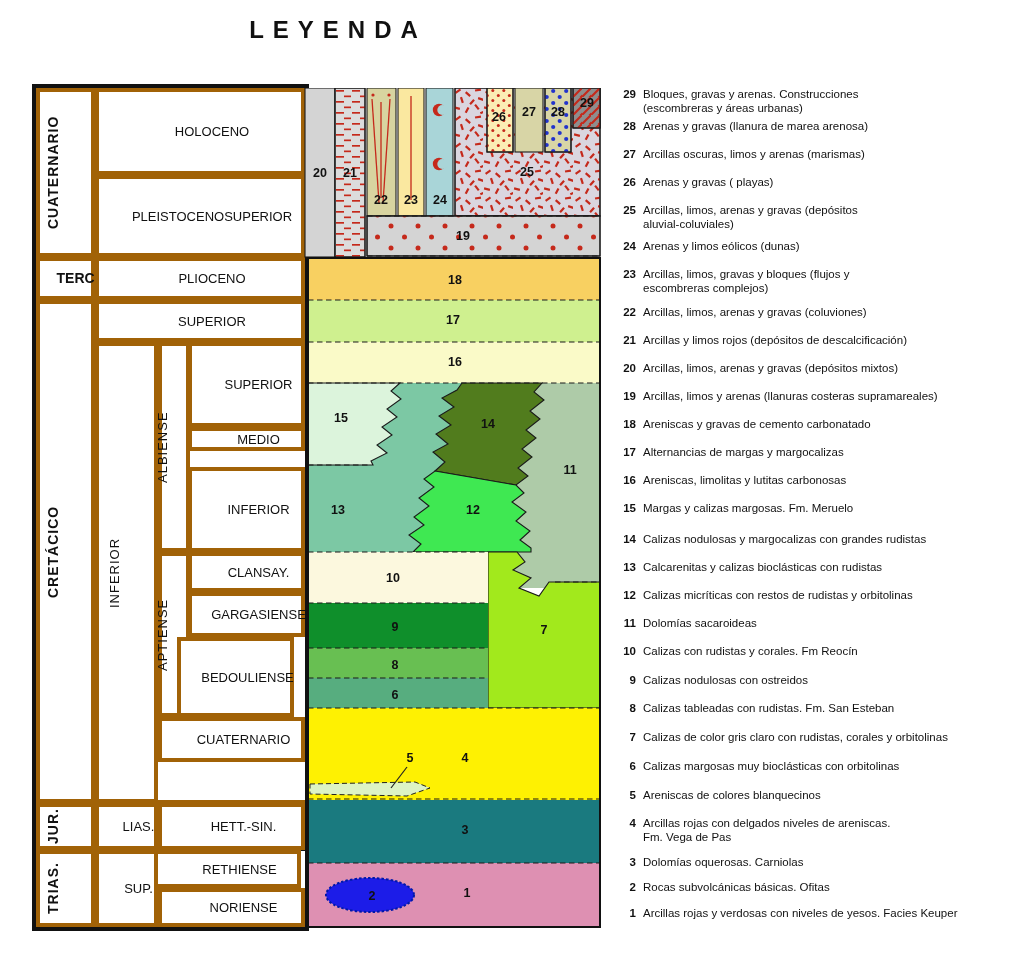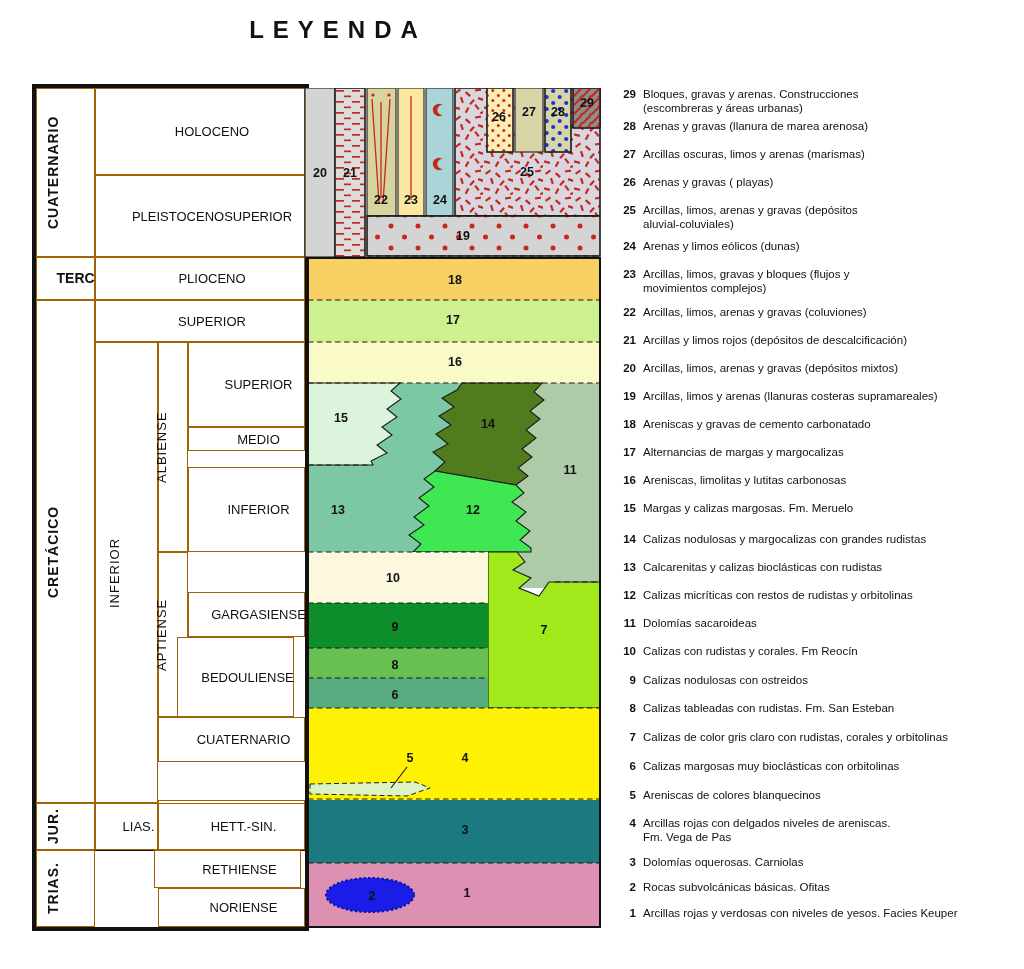--- a/index.html
+++ b/index.html
@@ -2,21 +2,21 @@
 <html><head>
 <meta charset="utf-8">
 <style>
   html,body{margin:0;padding:0;background:#fff;}
   body{width:1024px;height:969px;position:relative;font-family:"Liberation Sans",sans-serif;color:#111;overflow:hidden;}
   .title{position:absolute;left:248px;top:16px;width:180px;text-align:center;
          font-size:24px;font-weight:bold;letter-spacing:9px;white-space:nowrap;}
   #table-frame{position:absolute;left:32px;top:84px;width:277px;height:847px;
                border:4px solid #111;box-sizing:border-box;pointer-events:none;}
   #strat-table{position:absolute;left:36px;top:88px;width:269px;height:839px;}
-  .cell{position:absolute;box-sizing:border-box;border:1px solid #a16207;
+  .cell{position:absolute;box-sizing:border-box;border:4px solid #a16207;
         display:flex;align-items:center;justify-content:center;text-align:center;
         font-size:13px;line-height:15px;background:#fff;padding-left:24px;}
   .cell.bold{font-weight:bold;font-size:14px;}
   .cell.vert{writing-mode:vertical-rl;transform:rotate(180deg);letter-spacing:1px;}
   .hline{position:absolute;left:0;width:269px;height:2px;background:#111;}
   #column-wrap{position:absolute;left:303px;top:88px;width:302px;height:842px;}
   #legend{position:absolute;left:616px;top:88px;width:404px;height:860px;}
   .legend-item{position:absolute;display:flex;font-size:11.5px;line-height:13.5px;}
   .legend-item .num{font-weight:bold;width:20px;text-align:right;margin-right:7px;flex:none;}
   .legend-item .lines div{white-space:nowrap;}
@@ -42,28 +42,30 @@
     <div class="cell bold" style="left: 0px; top: 169px; width: 59px; height: 43px;">TERC.</div>
     <div class="cell" style="left: 59px; top: 169px; width: 210px; height: 43px;">PLIOCENO</div>
     <div class="cell vert bold" style="left: 0px; top: 212px; width: 59px; height: 503px;">CRETÁCICO</div>
     <div class="cell" style="left: 59px; top: 212px; width: 210px; height: 42px;">SUPERIOR</div>
     <div class="cell vert" style="left: 59px; top: 254px; width: 63px; height: 461px;">INFERIOR</div>
     <div class="cell vert" style="left: 122px; top: 254px; width: 30px; height: 210px;">ALBIENSE</div>
     <div class="cell" style="left: 152px; top: 254px; width: 117px; height: 85px;">SUPERIOR</div>
     <div class="cell" style="left: 152px; top: 339px; width: 117px; height: 24px;">MEDIO</div>
     <div class="cell" style="left: 152px; top: 379px; width: 117px; height: 85px;">INFERIOR</div>
     <div class="cell vert" style="left: 122px; top: 464px; width: 30px; height: 165px;">APTIENSE</div>
+    <div class="cell" style="left: 152px; top: 464px; width: 117px; height: 40px;">CLANSAY.</div>
     <div class="cell" style="left: 152px; top: 504px; width: 117px; height: 45px;">GARGASIENSE</div>
     <div class="cell" style="left: 141px; top: 549px; width: 117px; height: 80px;">BEDOULIENSE</div>
     <div class="cell" style="left: 122px; top: 629px; width: 147px; height: 45px;">CUATERNARIO</div>
     <div class="cell" style="left: 122px; top: 712px; width: 147px; height: 41px;">NEOCOMIENSE</div>
     <div class="cell vert bold" style="left: 0px; top: 715px; width: 59px; height: 47px;">JUR.</div>
     <div class="cell" style="left: 59px; top: 715px; width: 63px; height: 47px;">LIAS.</div>
     <div class="cell" style="left: 122px; top: 715px; width: 147px; height: 47px;">HETT.-SIN.</div>
     <div class="cell vert bold" style="left: 0px; top: 762px; width: 59px; height: 77px;">TRIAS.</div>
+    <div class="cell" style="left: 59px; top: 762px; width: 63px; height: 77px;">SUP.</div>
     <div class="cell" style="left: 118px; top: 762px; width: 147px; height: 38px;">RETHIENSE</div>
     <div class="cell" style="left: 122px; top: 800px; width: 147px; height: 39px;">NORIENSE</div>
   </div>
 
 <div id="column-wrap">
   <svg id="col-svg" width="302" height="842" viewBox="0 0 302 842" xmlns="http://www.w3.org/2000/svg">
     <defs>
       <pattern id="pat-dash" width="16" height="11" patternUnits="userSpaceOnUse">
         <rect x="1" y="2" width="8" height="1.7" fill="#c5291b"></rect>
         <rect x="9" y="7.5" width="8" height="1.7" fill="#c5291b"></rect>
@@ -232,21 +234,21 @@
     <div class="legend-item" style="top: 152px;">
       <span class="num">24</span>
       <div class="lines">
         <div>Arenas y limos eólicos (dunas)</div>
       </div>
     </div>
     <div class="legend-item" style="top: 180px;">
       <span class="num">23</span>
       <div class="lines">
         <div>Arcillas, limos, gravas y bloques (flujos y</div>
-        <div>movimientos complejos)</div>
+        <div>escombreras complejos)</div>
       </div>
     </div>
     <div class="legend-item" style="top: 218px;">
       <span class="num">22</span>
       <div class="lines">
         <div>Arcillas, limos, arenas y gravas (coluviones)</div>
       </div>
     </div>
     <div class="legend-item" style="top: 246px;">
       <span class="num">21</span>

